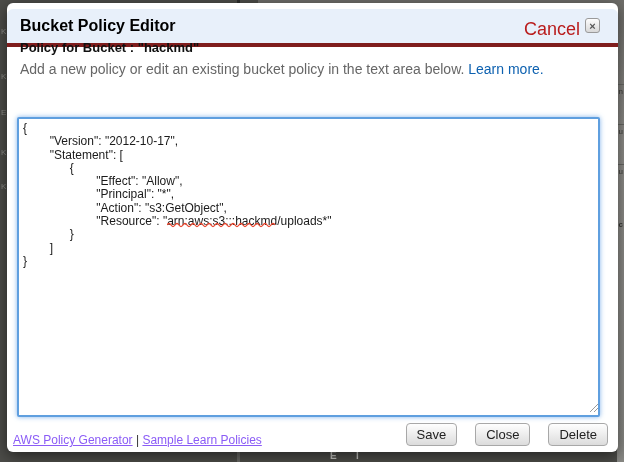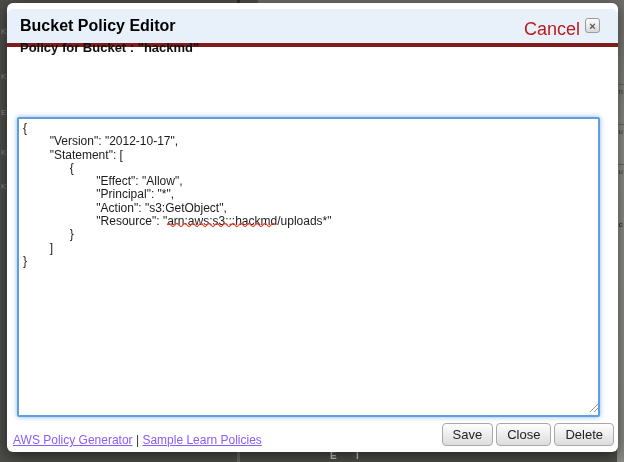--- a/index.html
+++ b/index.html
@@ -72,21 +72,21 @@
   }
   .squiggle{position:absolute;left:160px;top:219px;pointer-events:none;z-index:6;}
   .resize-grip{position:absolute;left:581px;top:399px;z-index:6;cursor:nwse-resize;}
   .footer-links{
     position:absolute;left:6px;top:430px;
     font-size:12px;color:#333333;
   }
   .footer-links a{color:#8b5cf6;text-decoration:underline;cursor:pointer;}
   .footer-sep{color:#333333;text-decoration:none;}
   .button-row{
-    position:absolute;right:4px;top:420px;display:flex;gap:3px;
+    position:absolute;right:10px;top:420px;display:flex;gap:18px;
   }
   .btn{
     height:23px;padding:0 10px;
     background:linear-gradient(#fefefe,#dcdcdc);
     border:1px solid #a8a8a8;border-radius:4px;
     font-family:"Liberation Sans",sans-serif;
     font-size:13px;color:#222222;cursor:pointer;
   }
 </style>
 </head>
@@ -119,20 +119,23 @@
 <div class="modal">
 
   <div class="modal-header">
     <span class="modal-title">Bucket Policy Editor</span>
     <a class="cancel-link">Cancel</a>
     <button class="x-button">×</button>
   </div>
 
   <div class="subtitle">Policy for Bucket : "hackmd"</div>
 
+  <p class="description" style="margin:0">
+    <span>Add a new policy or edit an existing bucket policy in the text area below. </span><a class="learn-more">Learn more.</a>
+  </p>
 
   <textarea class="policy-textarea" spellcheck="false" style="">{
         "Version": "2012-10-17",
         "Statement": [
               {
                       "Effect": "Allow",
                       "Principal": "*",
                       "Action": "s3:GetObject",
                       "Resource": "arn:aws:s3:::hackmd/uploads*"
               }

